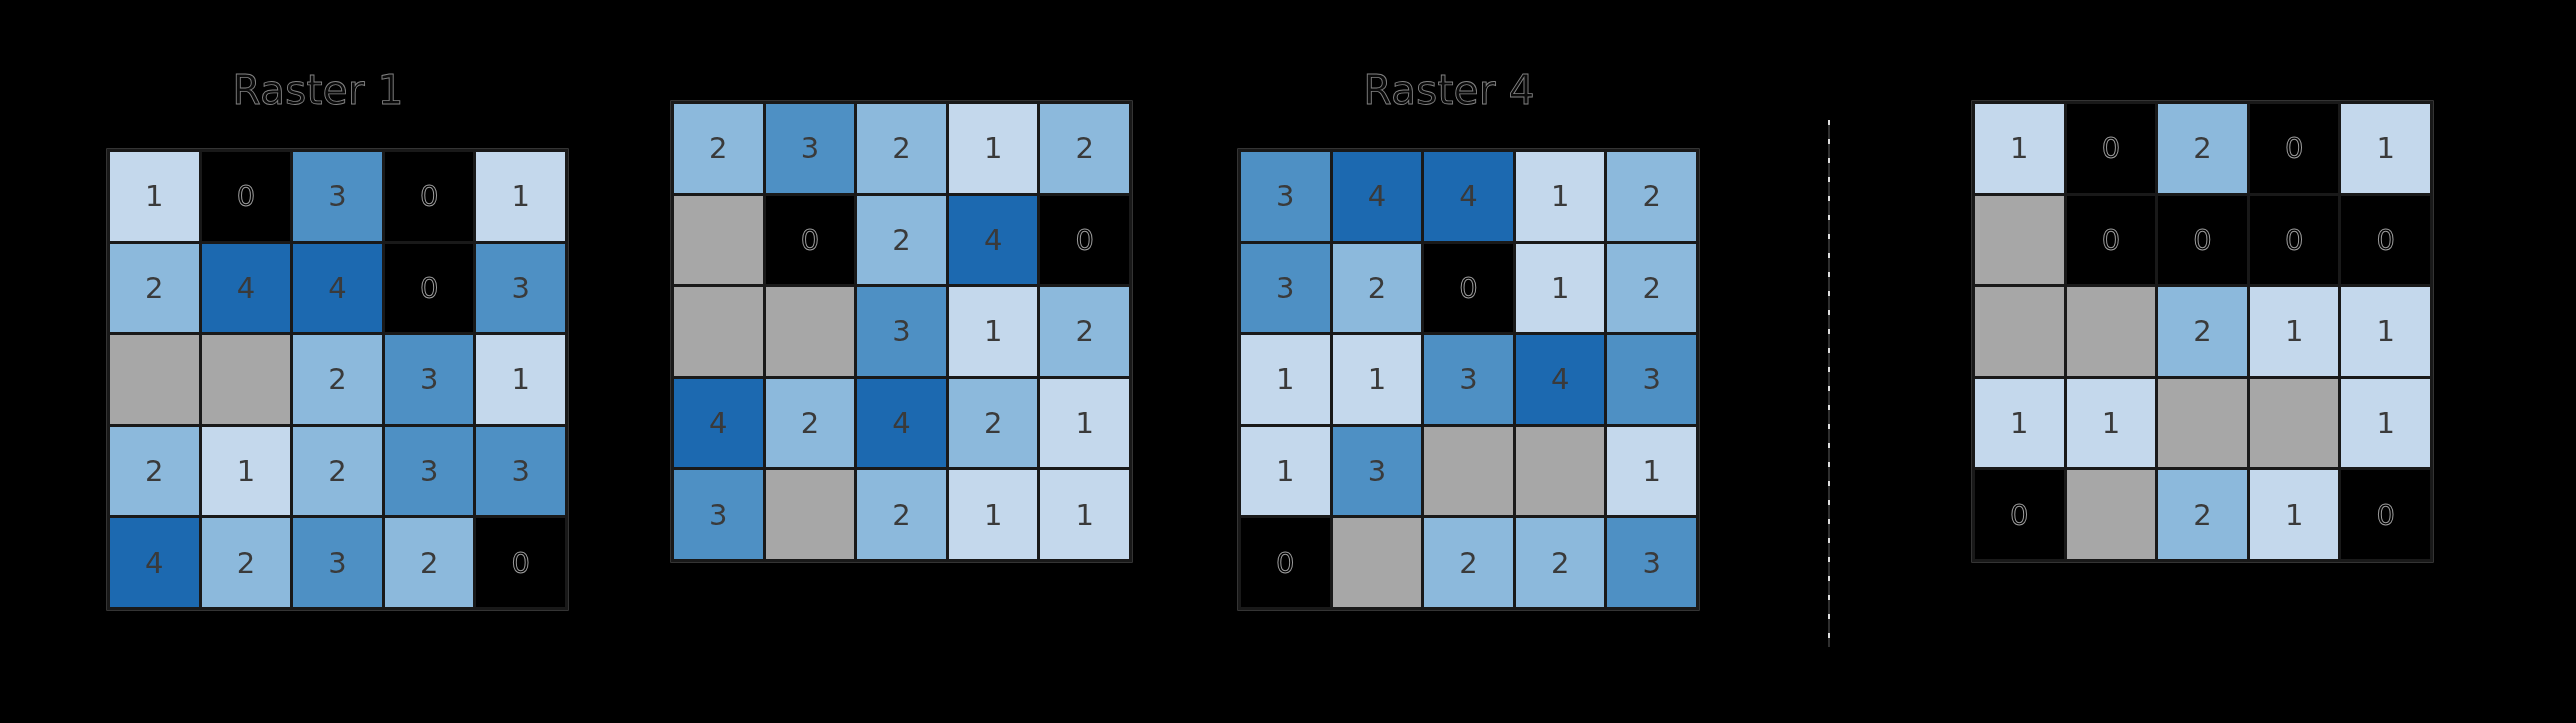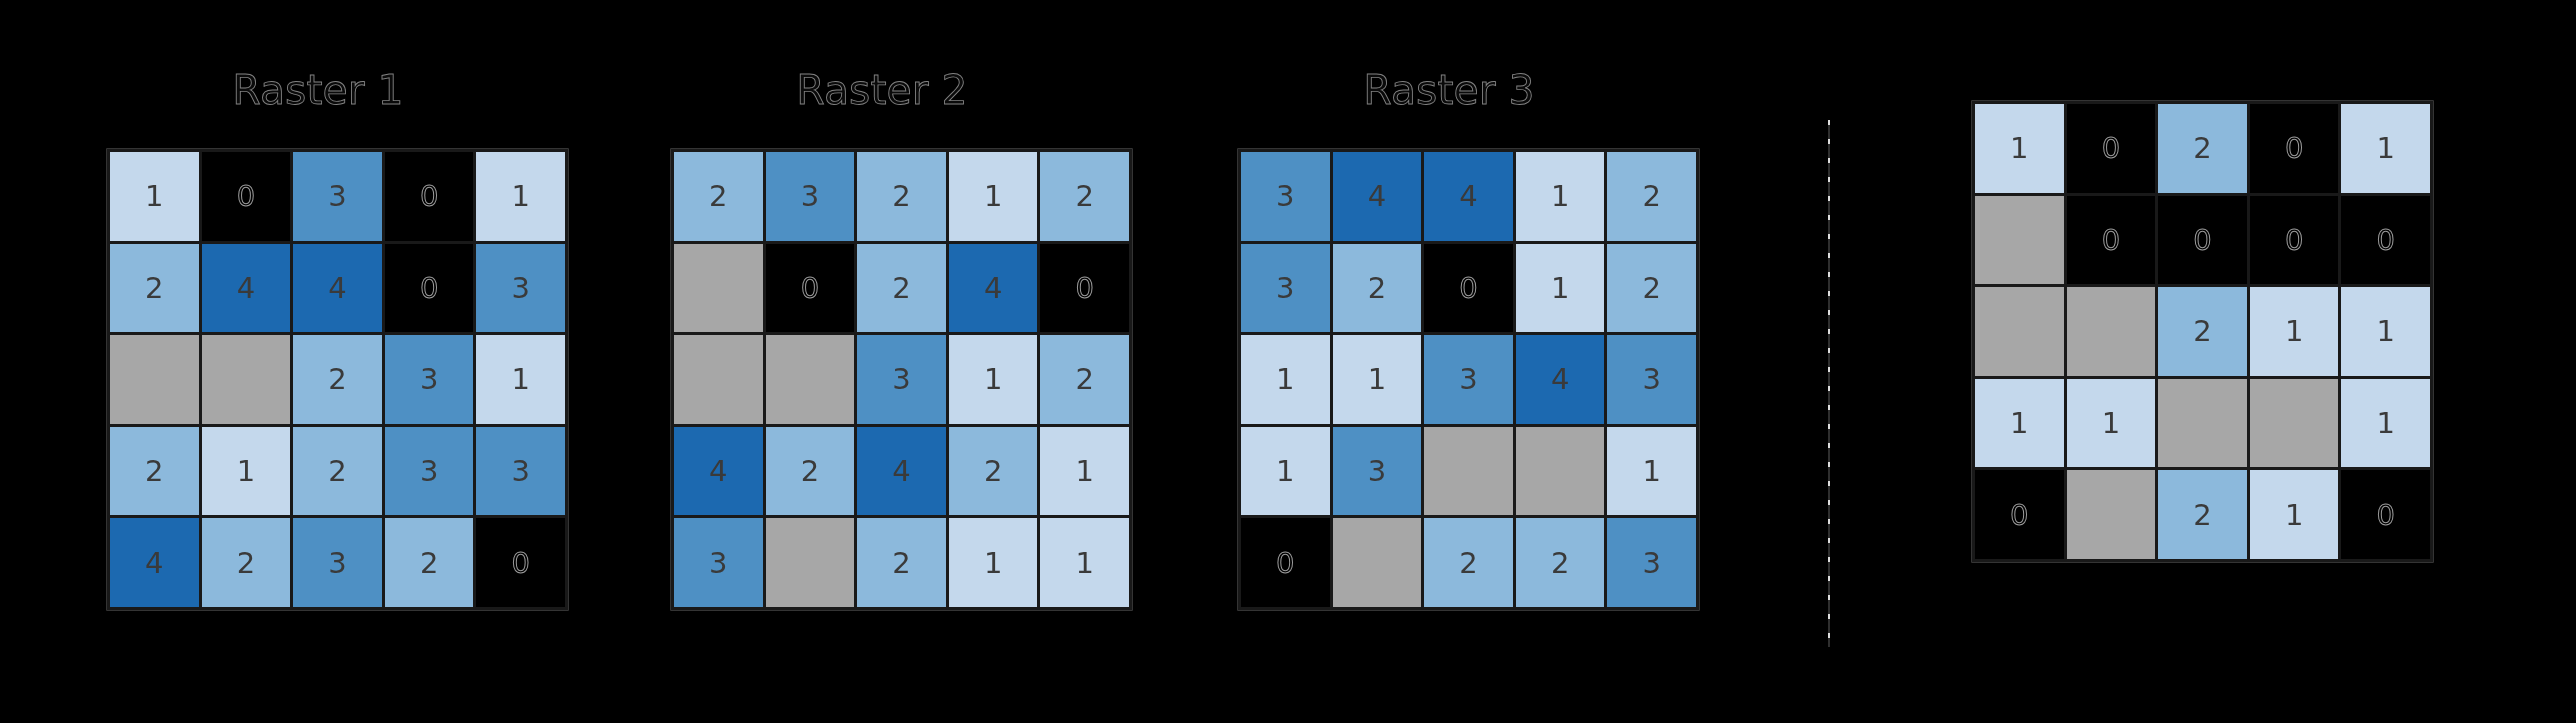--- a/index.html
+++ b/index.html
@@ -95,21 +95,20 @@
       <div class="cell v3">3</div>
       <div class="cell v4">4</div>
       <div class="cell v2">2</div>
       <div class="cell v3">3</div>
       <div class="cell v2">2</div>
       <div class="cell v0 ghost">0</div>
     </div>
 </div>
 
 <div class="panel p2">
-  <div class="panel-title">Raster 2</div>
   <div class="grid">
       <div class="cell v2">2</div>
       <div class="cell v3">3</div>
       <div class="cell v2">2</div>
       <div class="cell v1">1</div>
       <div class="cell v2">2</div>
       <div class="cell nd"></div>
       <div class="cell v0 ghost">0</div>
       <div class="cell v2">2</div>
       <div class="cell v4">4</div>
@@ -126,21 +125,21 @@
       <div class="cell v1">1</div>
       <div class="cell v3">3</div>
       <div class="cell nd"></div>
       <div class="cell v2">2</div>
       <div class="cell v1">1</div>
       <div class="cell v1">1</div>
     </div>
 </div>
 
 <div class="panel p3">
-  <div class="panel-title">Raster 3</div>
+  <div class="panel-title">Raster 4</div>
   <div class="grid">
       <div class="cell v3">3</div>
       <div class="cell v4">4</div>
       <div class="cell v4">4</div>
       <div class="cell v1">1</div>
       <div class="cell v2">2</div>
       <div class="cell v3">3</div>
       <div class="cell v2">2</div>
       <div class="cell v0 ghost">0</div>
       <div class="cell v1">1</div>

